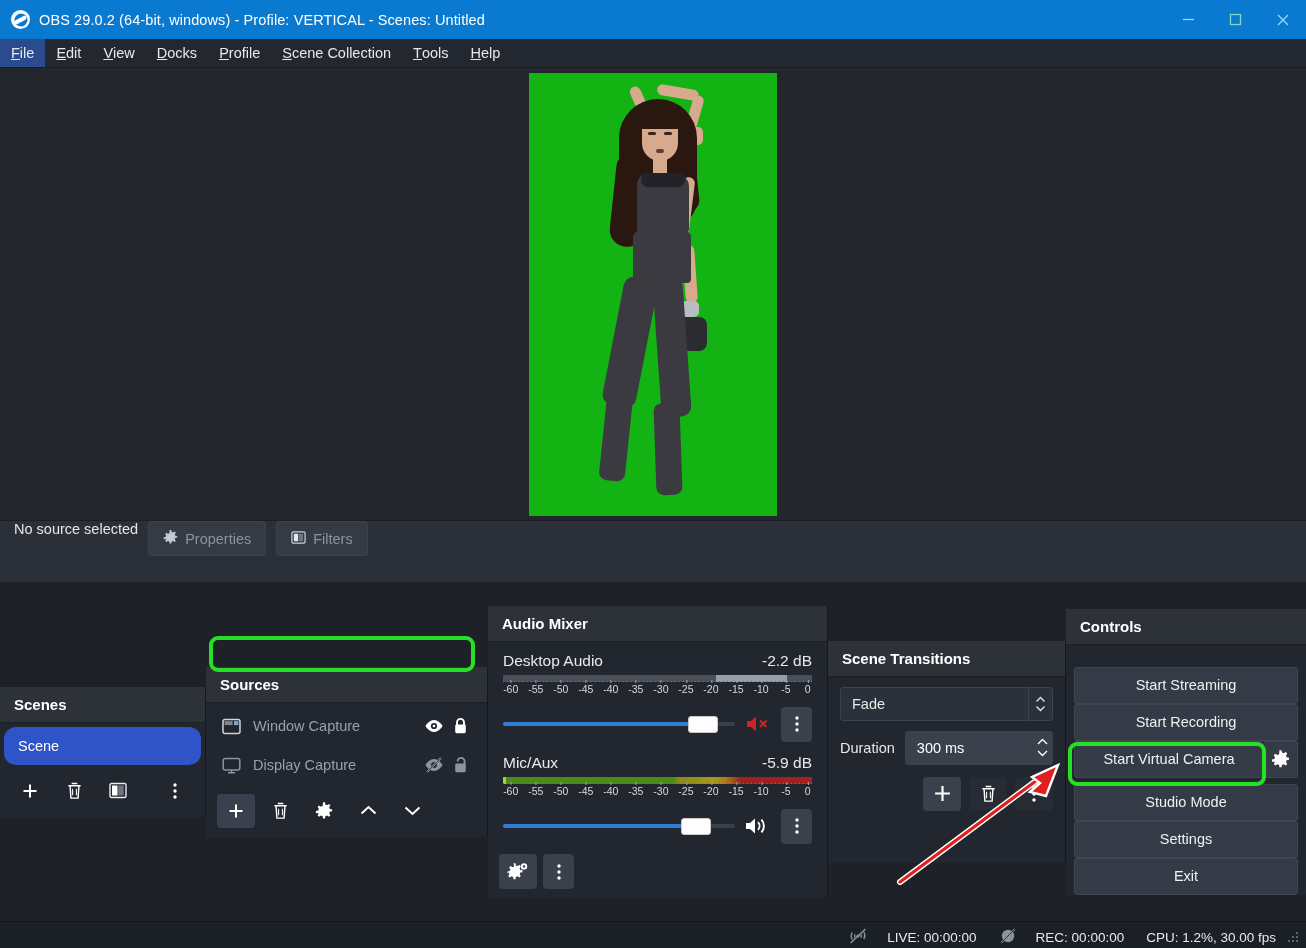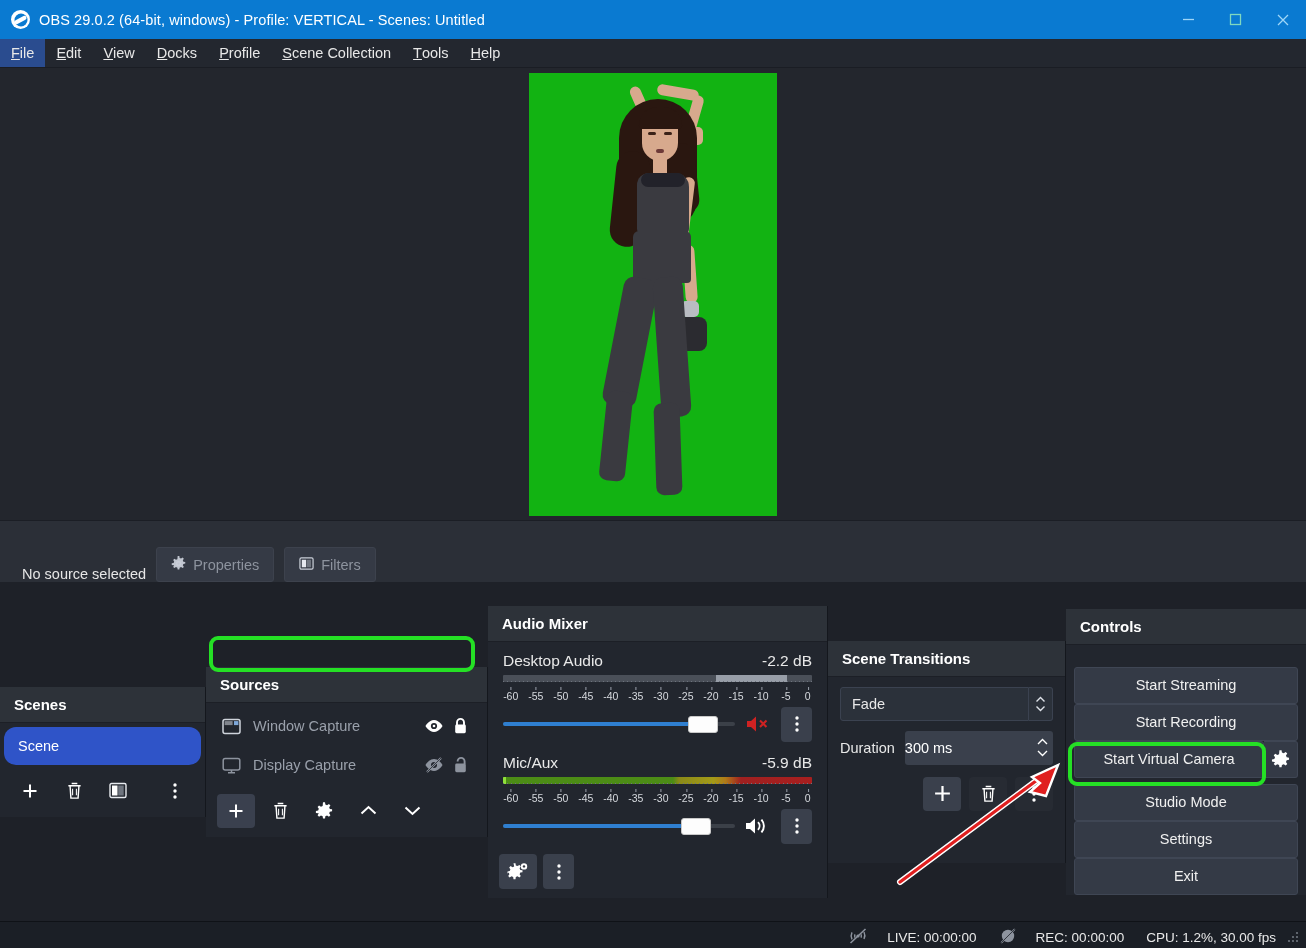--- a/index.html
+++ b/index.html
@@ -69,21 +69,21 @@
   
   .fig { position: absolute; inset: 0; }
   .fig i { position: absolute; display: block; }
   .sk { background: #d7a98d; }
   .hr { background: #2a1710; }
   .dn { background: #3a3a40; }
 
   
   .sourcebar {
     height: 62px; background: #2b2f37;
-    display: flex; align-items: flex-end; padding: 0 22px;
+    display: flex; align-items: flex-start; padding: 0 14px;
     border-top: 1px solid #1b1e25;
   }
   .nosel { color: #e6e6e6; font-size: 14.5px; }
   .sbtn {
     height: 35px; background: #353a45; border: 1px solid #3d424d;
     border-radius: 3px; margin-left: 10px; padding: 0 14px;
     display: flex; align-items: center; gap: 7px;
     color: #8d939e; font-size: 14.5px;
   }
   .sbtn:first-of-type { margin-left: 153px; }
@@ -140,21 +140,21 @@
   .chan-name { color: #e9e9e9; font-size: 15.5px; }
   .chan-db { color: #e9e9e9; font-size: 15.5px; }
   .meter { height: 7px; margin-top: 5px; position: relative; border-radius: 1px; overflow: hidden; }
   .meter.gray { background: #4a4f58; }
   .meter.gray .lit { position: absolute; left: 69%; right: 8%; top: 0; bottom: 0; background: #989ea8; }
   .meter.color { background: linear-gradient(to right,
       #4c8c16 0%, #4c8c16 55%, #8a8a18 57%, #a39a18 68%, #b07a18 72%, #a02020 77%, #a81f1f 100%); }
   .meter.color .pk { position: absolute; left: 0; top: 0; bottom: 0; width: 3px; background: #8fdf3a; }
   .ticks { position: relative; height: 17px; margin-top: 1px; }
   .ticks .t {
-    position: absolute; top: 7px; color: #d6d9de; font-size: 10.5px;
+    position: absolute; top: 0; color: #d6d9de; font-size: 10.5px;
     transform: translateX(-50%); white-space: nowrap;
   }
   .ticks .t::before {
     content: ""; position: absolute; left: 50%; top: -3px; width: 1px; height: 3px;
     background: #9aa0ab;
   }
   .ticks .dotted {
     position: absolute; left: 0; right: 0; top: -2px; height: 1px;
     background: repeating-linear-gradient(to right, #6c727c 0 1px, transparent 1px 4px);
   }
@@ -189,21 +189,21 @@
   }
   .combo-arrow {
     width: 24px; height: 34px; background: #2b313a; border: 1px solid #3b4250;
     border-left: none; border-radius: 0 3px 3px 0;
     display: flex; flex-direction: column; align-items: center; justify-content: center; gap: 2px;
   }
   .dur-row { display: flex; align-items: center; padding: 10px 12px 0 12px; }
   .dur-label { color: #e8e8e8; font-size: 14.5px; margin-right: 10px; }
   .spin {
     flex: 1; height: 34px; background: #3a404c; border-radius: 3px;
-    display: flex; align-items: center; position: relative; 
+    display: flex; align-items: center; position: relative; padding-left: 12px;
     color: #ffffff; font-size: 14.5px;
   }
   .spin-btns {
     position: absolute; right: 4px; top: 0; bottom: 0;
     display: flex; flex-direction: column; justify-content: center; gap: 3px;
   }
   .trans-btns { display: flex; justify-content: flex-end; gap: 8px; padding: 12px 12px 0 0; }
   .tbtn {
     width: 38px; height: 34px; border-radius: 4px; background: #3a404c;
     display: flex; align-items: center; justify-content: center;

